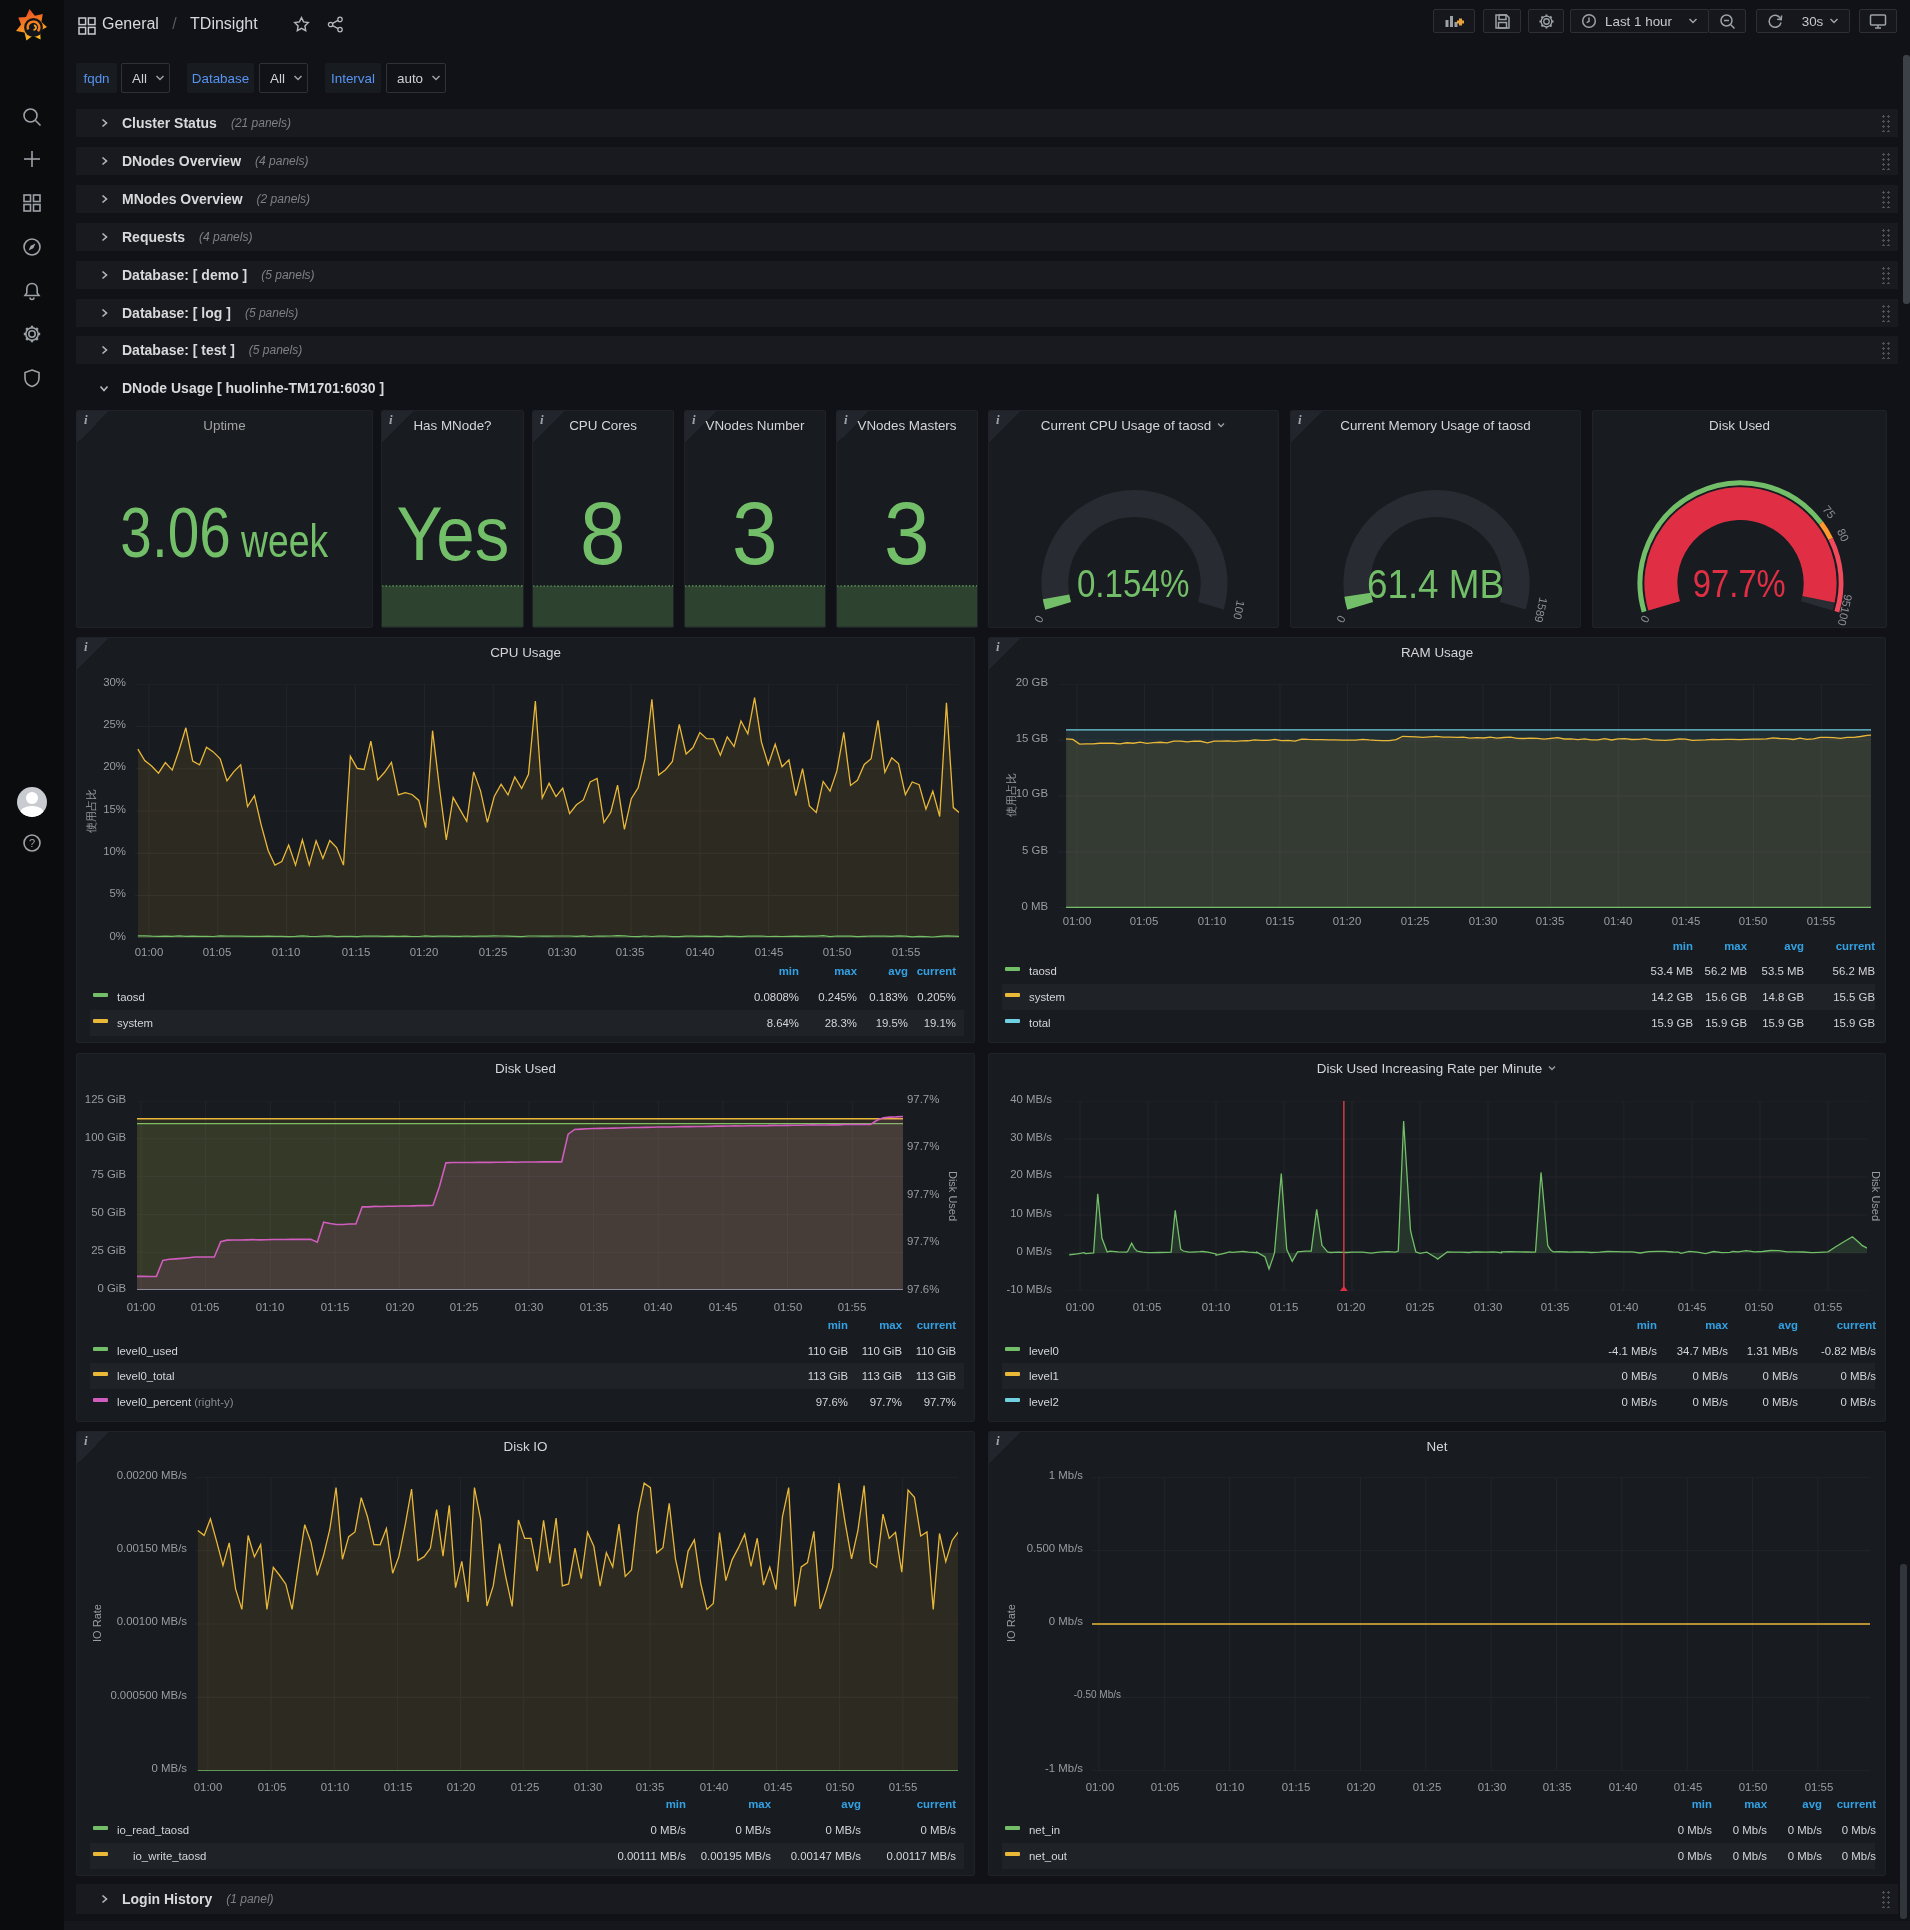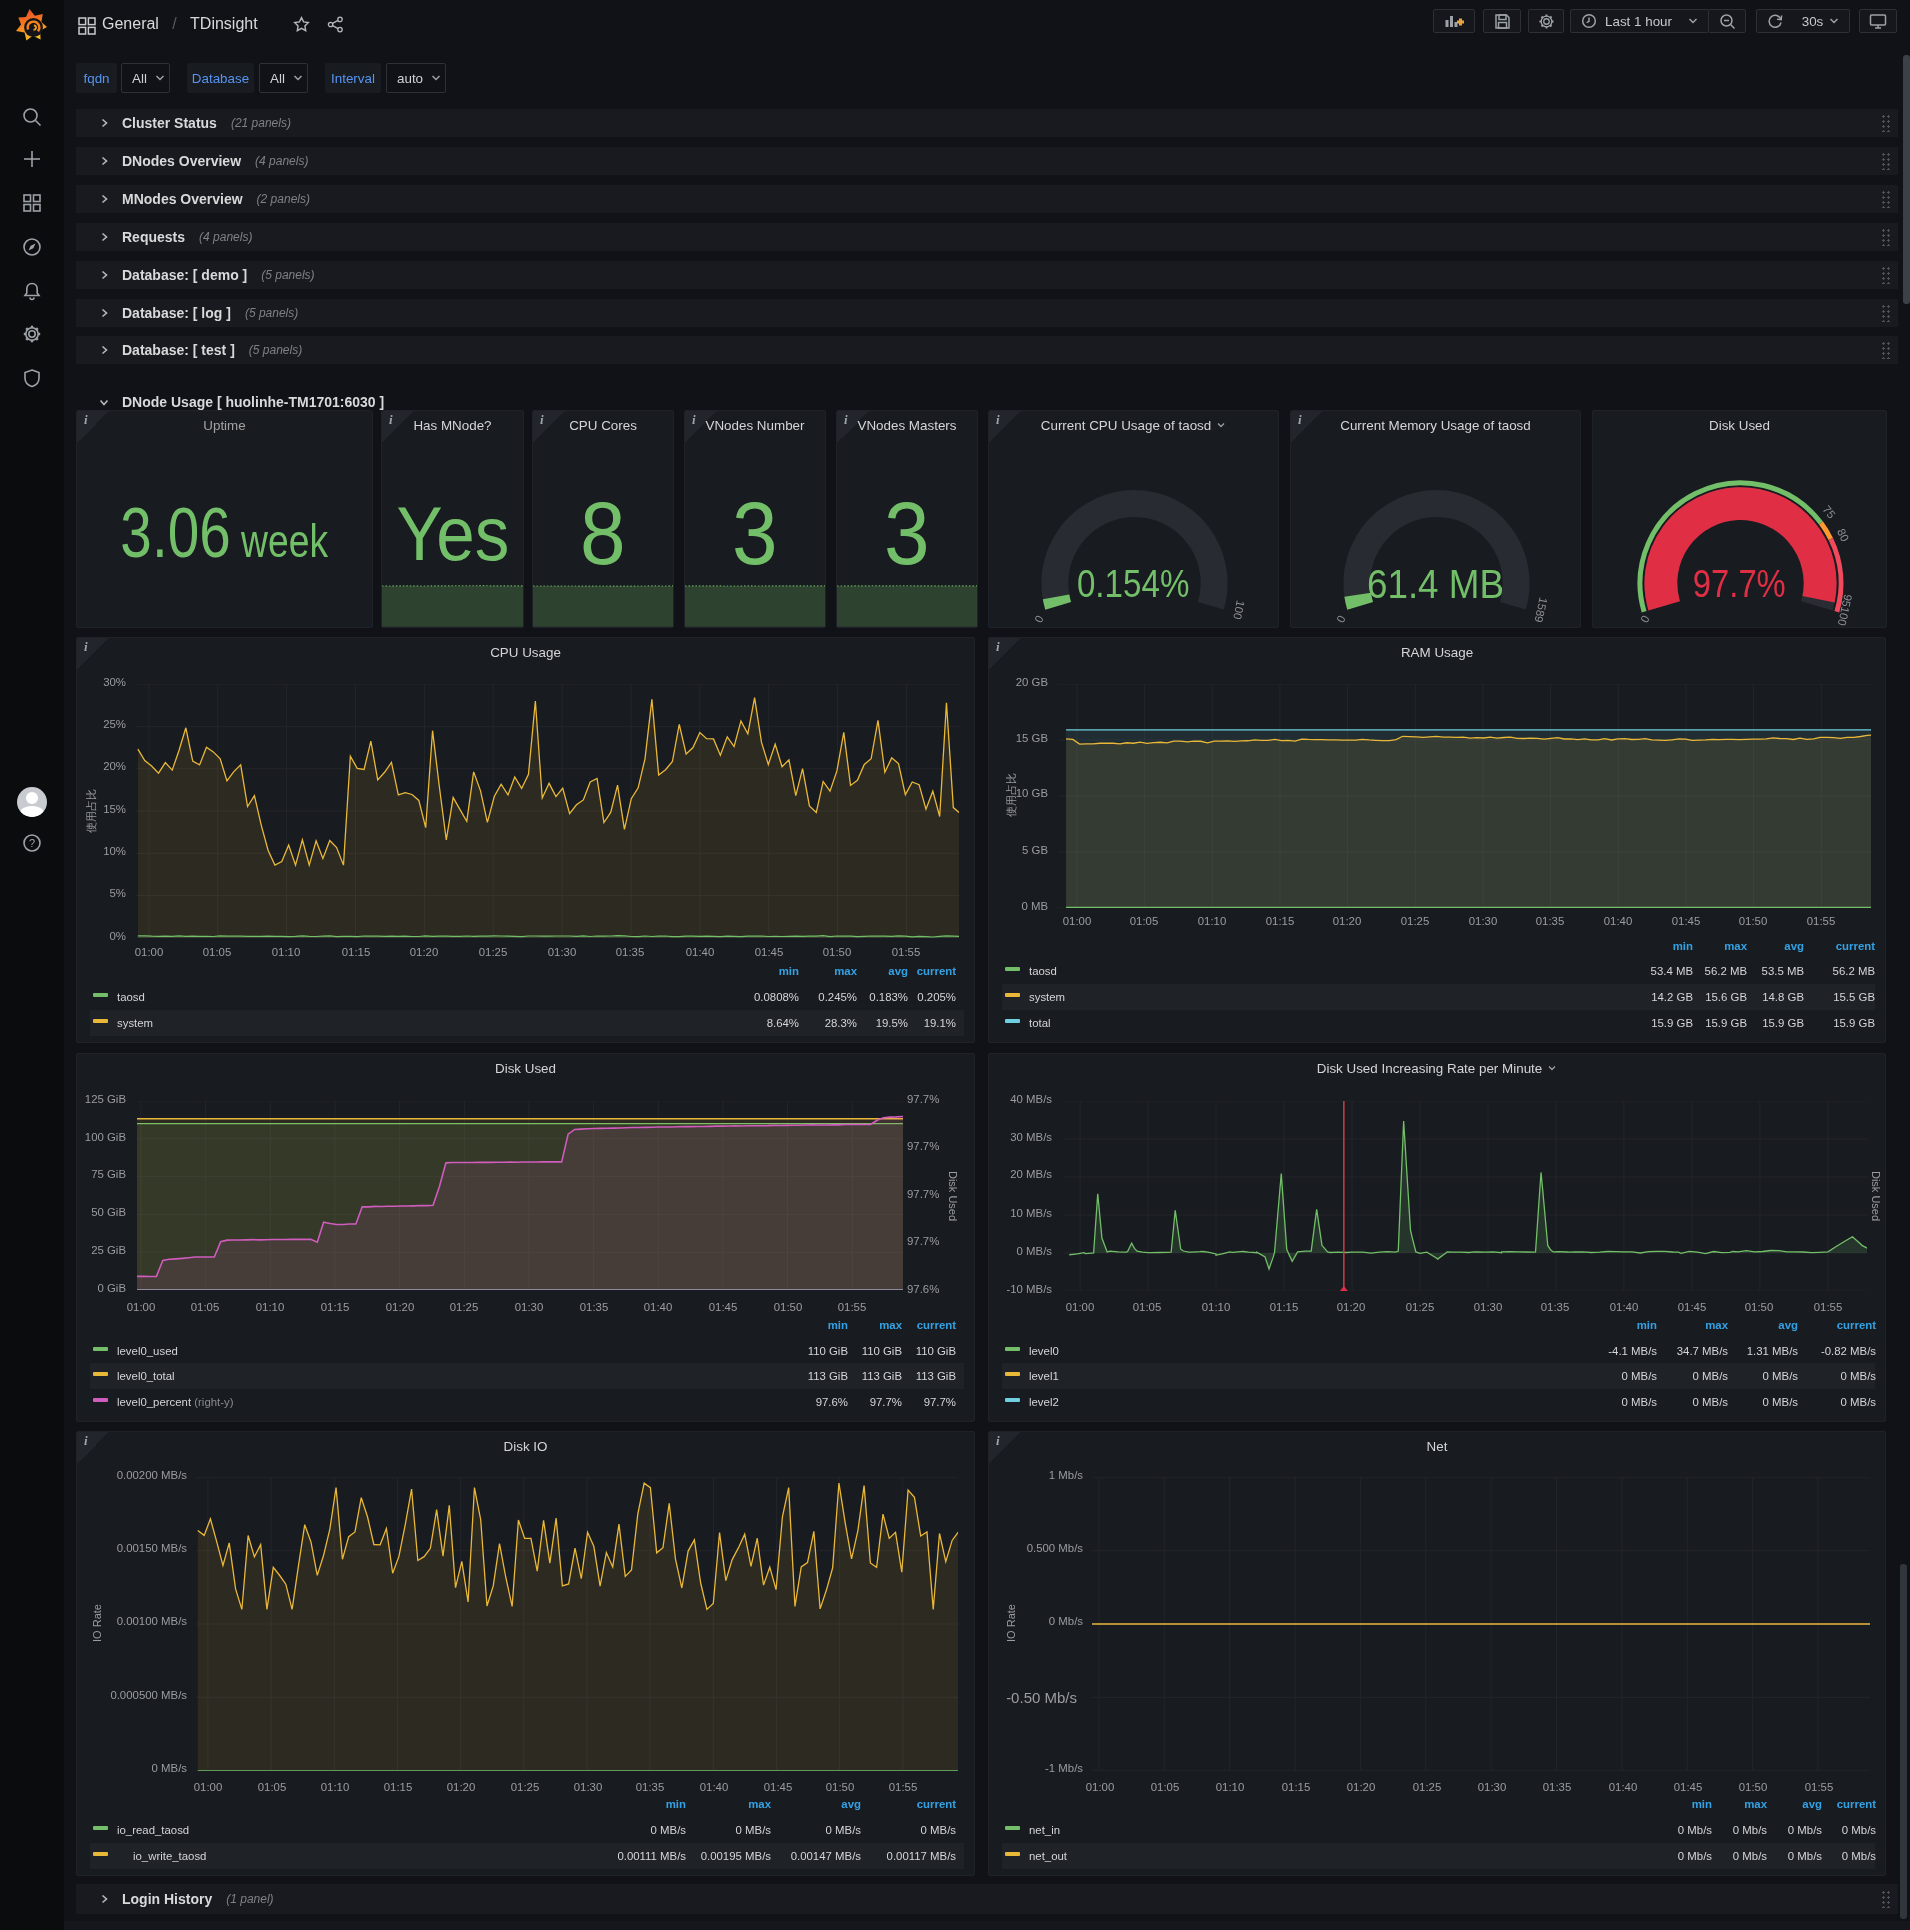--- a/index.html
+++ b/index.html
@@ -207,21 +207,21 @@
     <span class="dots"></span>
   </div>
 <div class="rowhdr" style="top:336px;">
     <svg width="12" height="12" viewBox="0 0 12 12" style="margin-left:22px;">
       <path d="M4.5 2.5 L8.5 6 L4.5 9.5" fill="none" stroke="#b6b8bd" stroke-width="1.6"></path>
     </svg>
     <span class="t">Database: [ test ]</span>
     <span class="c">(5 panels)</span>
     <span class="dots"></span>
   </div>
-<div style="position:absolute;left:76px;top:388px;height:28px;display:flex;align-items:center;color:#d4d5d9;">
+<div style="position:absolute;left:76px;top:374px;height:28px;display:flex;align-items:center;color:#d4d5d9;">
     <svg width="12" height="12" viewBox="0 0 12 12" style="margin-left:22px;">
       <path d="M2.5 4.5 L6 8.5 L9.5 4.5" fill="none" stroke="#b6b8bd" stroke-width="1.6"></path>
     </svg>
     <span style="font-size:14px;font-weight:bold;color:#d8d9da;margin-left:12px;">DNode Usage [ huolinhe-TM1701:6030 ]</span>
   </div>
 <div class="rowhdr" style="top:1884px;height:30px;">
     <svg width="12" height="12" viewBox="0 0 12 12" style="margin-left:22px;">
       <path d="M4.5 2.5 L8.5 6 L4.5 9.5" fill="none" stroke="#b6b8bd" stroke-width="1.6"></path>
     </svg>
     <span class="t">Login History</span>
@@ -757,21 +757,21 @@
       <line x1="466.9" y1="0" x2="466.9" y2="295" stroke="#23252b"></line>
       <line x1="532.6" y1="0" x2="532.6" y2="295" stroke="#23252b"></line>
       <line x1="598.3" y1="0" x2="598.3" y2="295" stroke="#23252b"></line>
       <line x1="664.0" y1="0" x2="664.0" y2="295" stroke="#23252b"></line>
       <line x1="729.7" y1="0" x2="729.7" y2="295" stroke="#23252b"></line>
       <path d="M -3.5 147.5 L 788.1 147.5" fill="none" stroke="#EAB839" stroke-width="1.4"></path>
     </svg>
     <div style="position:absolute;right:802px;top:37px;font-size:11.4px;color:#9a9ca3;">1 Mb/s</div>
     <div style="position:absolute;right:802px;top:110px;font-size:11.4px;color:#9a9ca3;">0.500 Mb/s</div>
     <div style="position:absolute;right:802px;top:183px;font-size:11.4px;color:#9a9ca3;">0 Mb/s</div>
-    <div style="position:absolute;right:808px;top:257px;font-size:15px;color:#9a9ca3;">-0.50 Mb/s</div>
+    <div style="position:absolute;right:764px;top:257px;font-size:10px;color:#9a9ca3;">-0.50 Mb/s</div>
     <div style="position:absolute;right:802px;top:330px;font-size:11.4px;color:#9a9ca3;">-1 Mb/s</div>
     <div style="position:absolute;left:87px;top:349px;width:48px;text-align:center;font-size:11.4px;color:#9a9ca3;">01:00</div>
     <div style="position:absolute;left:152px;top:349px;width:48px;text-align:center;font-size:11.4px;color:#9a9ca3;">01:05</div>
     <div style="position:absolute;left:217px;top:349px;width:48px;text-align:center;font-size:11.4px;color:#9a9ca3;">01:10</div>
     <div style="position:absolute;left:283px;top:349px;width:48px;text-align:center;font-size:11.4px;color:#9a9ca3;">01:15</div>
     <div style="position:absolute;left:348px;top:349px;width:48px;text-align:center;font-size:11.4px;color:#9a9ca3;">01:20</div>
     <div style="position:absolute;left:414px;top:349px;width:48px;text-align:center;font-size:11.4px;color:#9a9ca3;">01:25</div>
     <div style="position:absolute;left:479px;top:349px;width:48px;text-align:center;font-size:11.4px;color:#9a9ca3;">01:30</div>
     <div style="position:absolute;left:544px;top:349px;width:48px;text-align:center;font-size:11.4px;color:#9a9ca3;">01:35</div>
     <div style="position:absolute;left:610px;top:349px;width:48px;text-align:center;font-size:11.4px;color:#9a9ca3;">01:40</div>

